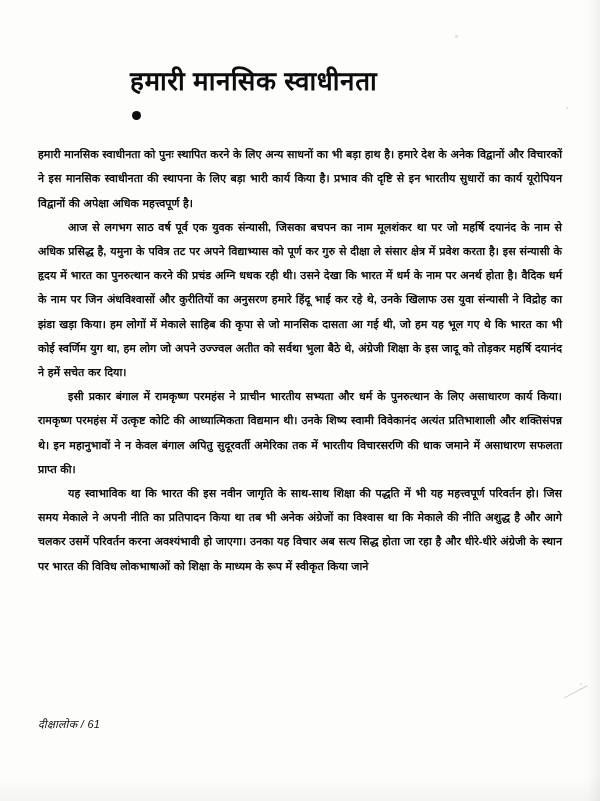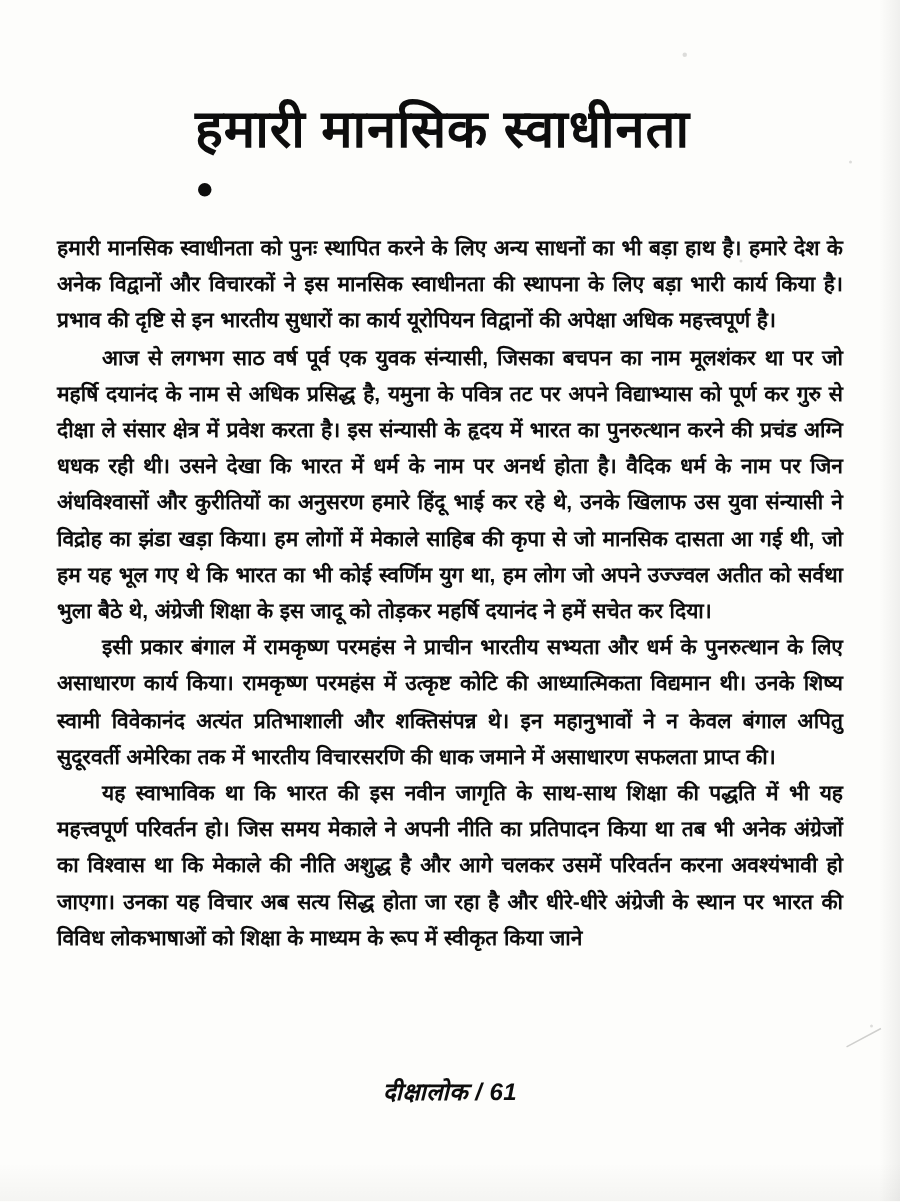--- a/index.html
+++ b/index.html
@@ -61,21 +61,21 @@
     position: absolute;
     left: 38px;
     top: 0;
     width: 524px;
   }
 
   .title {
     margin: 0;
     padding-top: 66px;
     padding-left: 92px;
-    font-size: 35px;
+    font-size: 26px;
     font-weight: 700;
     letter-spacing: 0.6px;
     line-height: 1.2;
     white-space: nowrap;
   }
 
   .bullet-row {
     padding-left: 94px;
     padding-top: 14px;
     line-height: 0;
@@ -97,41 +97,41 @@
     font-weight: 400;
     line-height: 1.3;
   }
 
   .body-text {
     padding-top: 22px;
   }
 
   .para {
     margin: 0;
-    font-size: 14px;
+    font-size: 11px;
     font-weight: 600;
     line-height: 24.2px;
     text-align: justify;
     text-justify: inter-word;
     text-indent: 30px;
     word-spacing: 0.5px;
   }
 
   .para.first {
     text-indent: 0;
   }
 
   .footer {
     position: absolute;
     left: 38px;
     top: 716px;
     width: 524px;
-    text-align: center;
-    font-size: 16px;
-    font-weight: 700;
+    text-align: left;
+    font-size: 11px;
+    font-weight: 400;
     font-style: italic;
     letter-spacing: 0.3px;
   }
 </style>
 </head>
 <body>
 
 <div class="page">
 
   <div class="scan-edge-right"></div>

